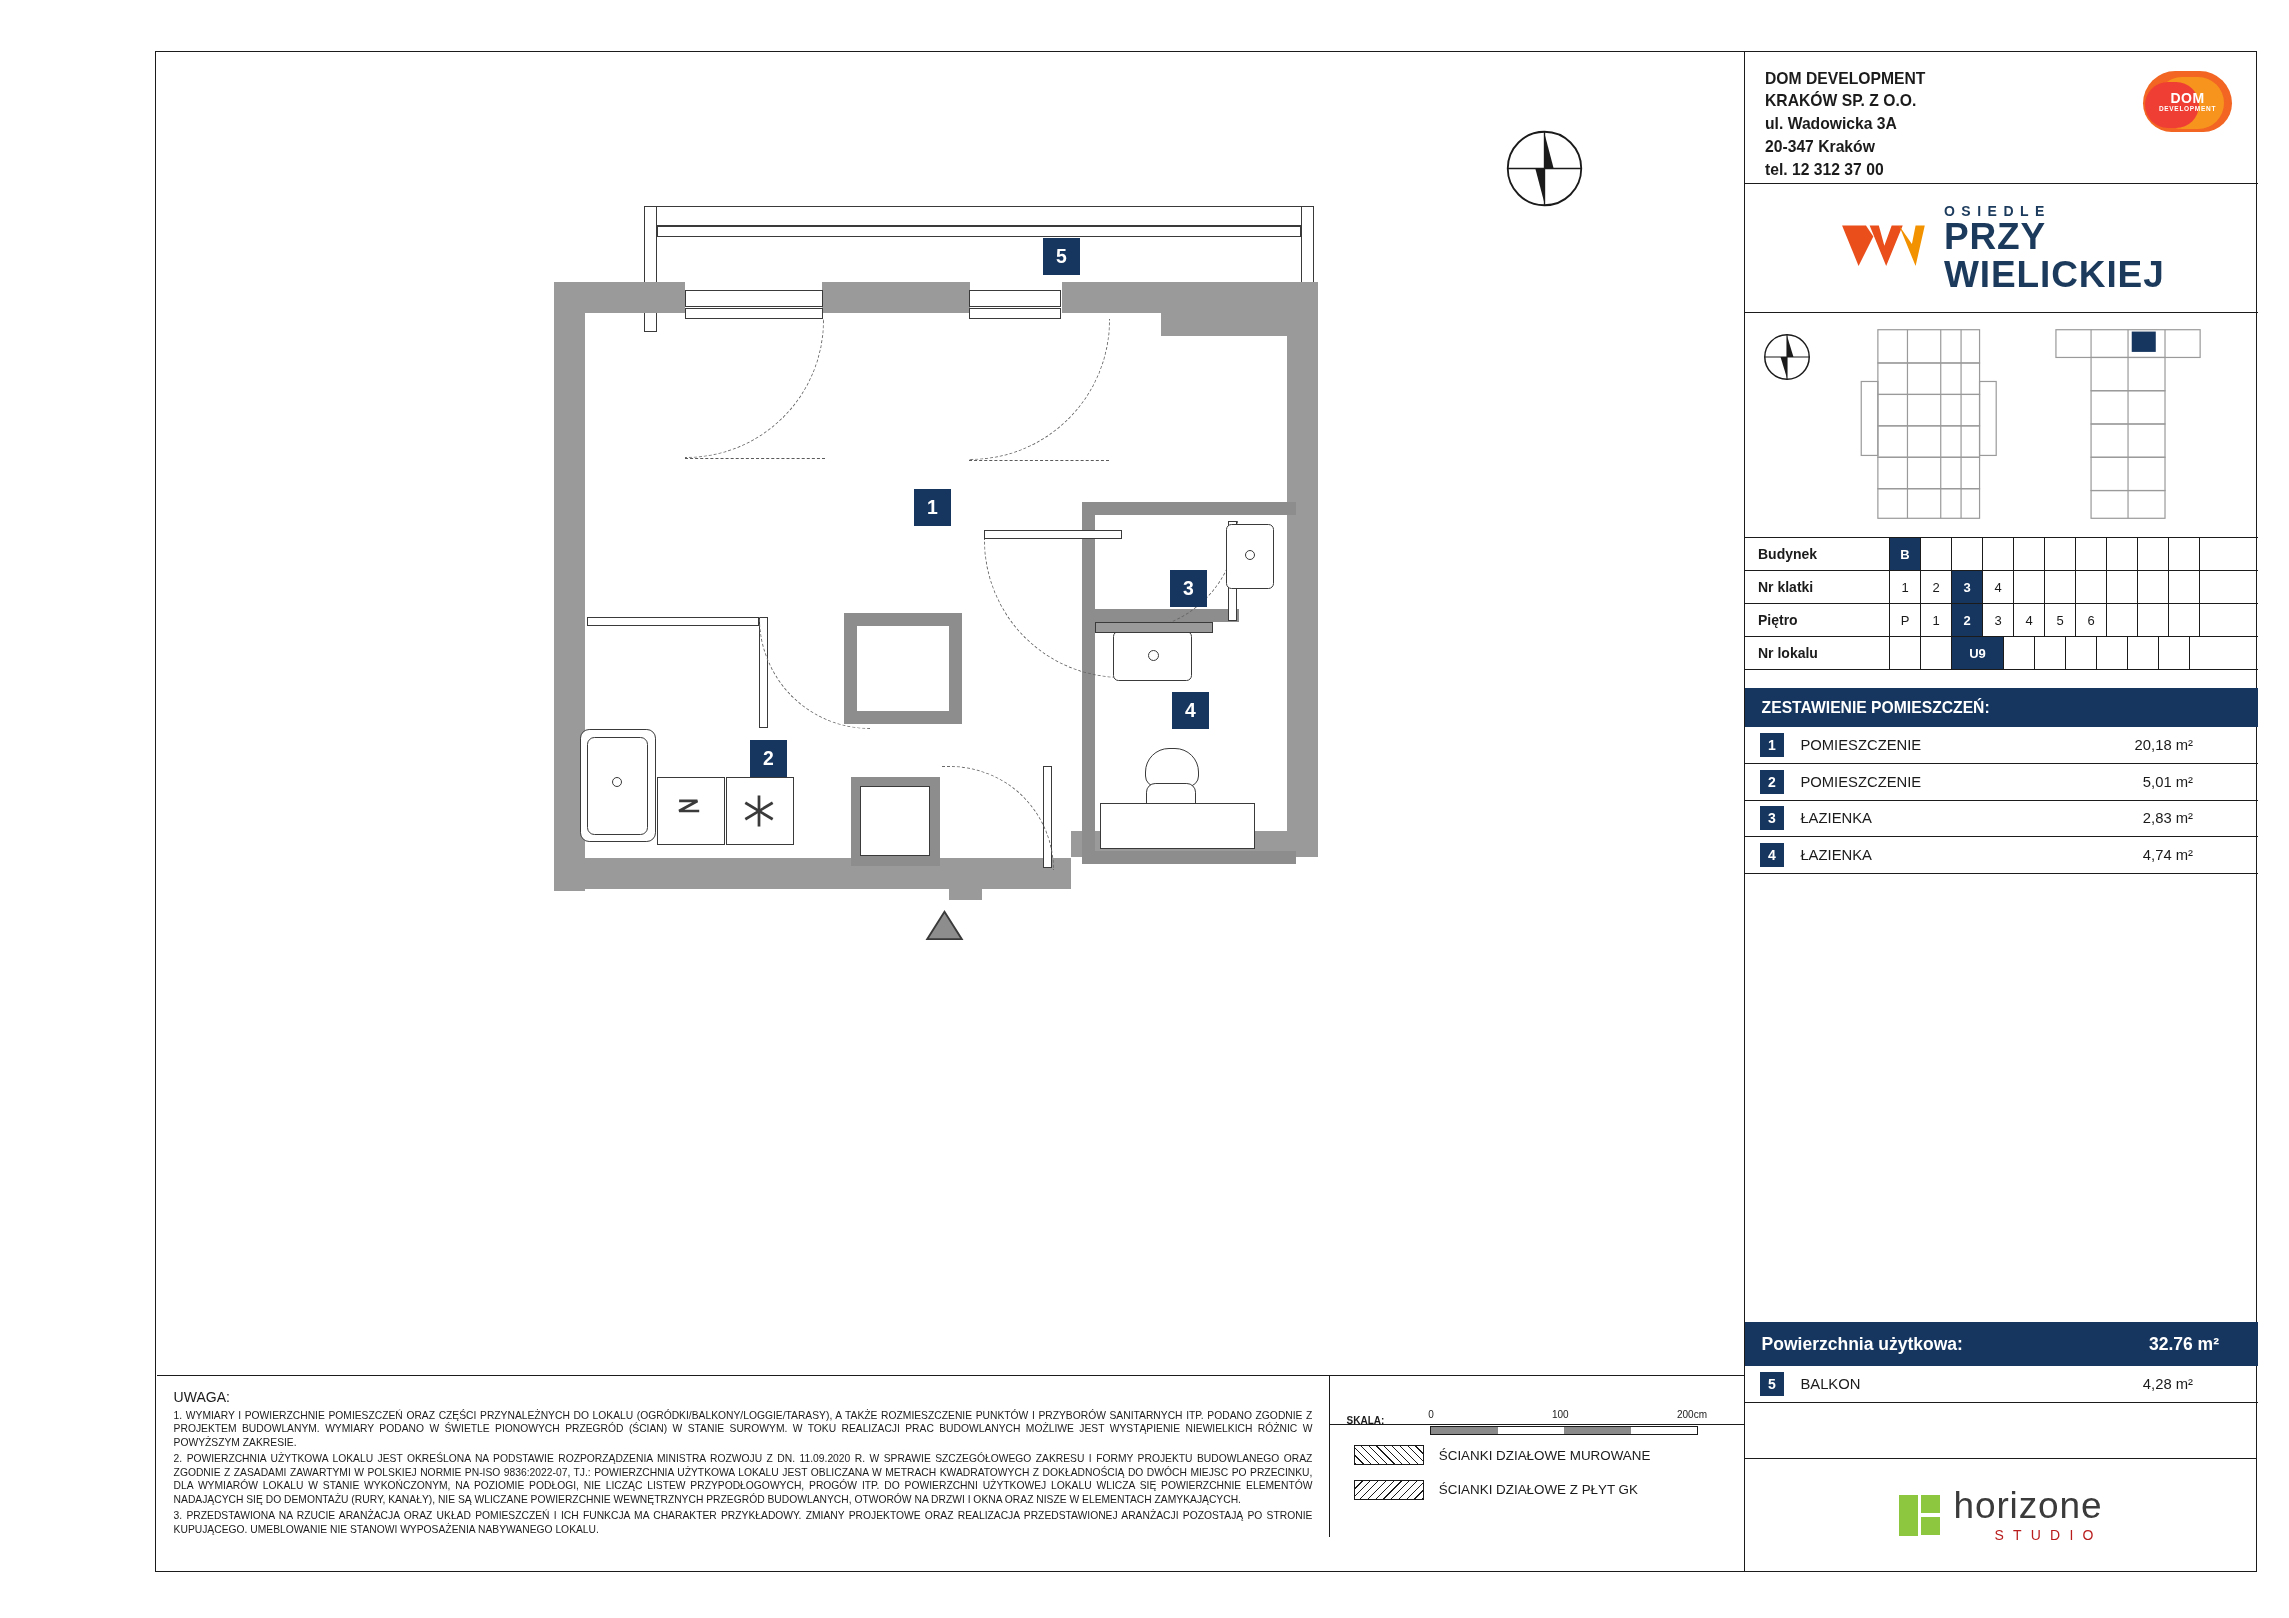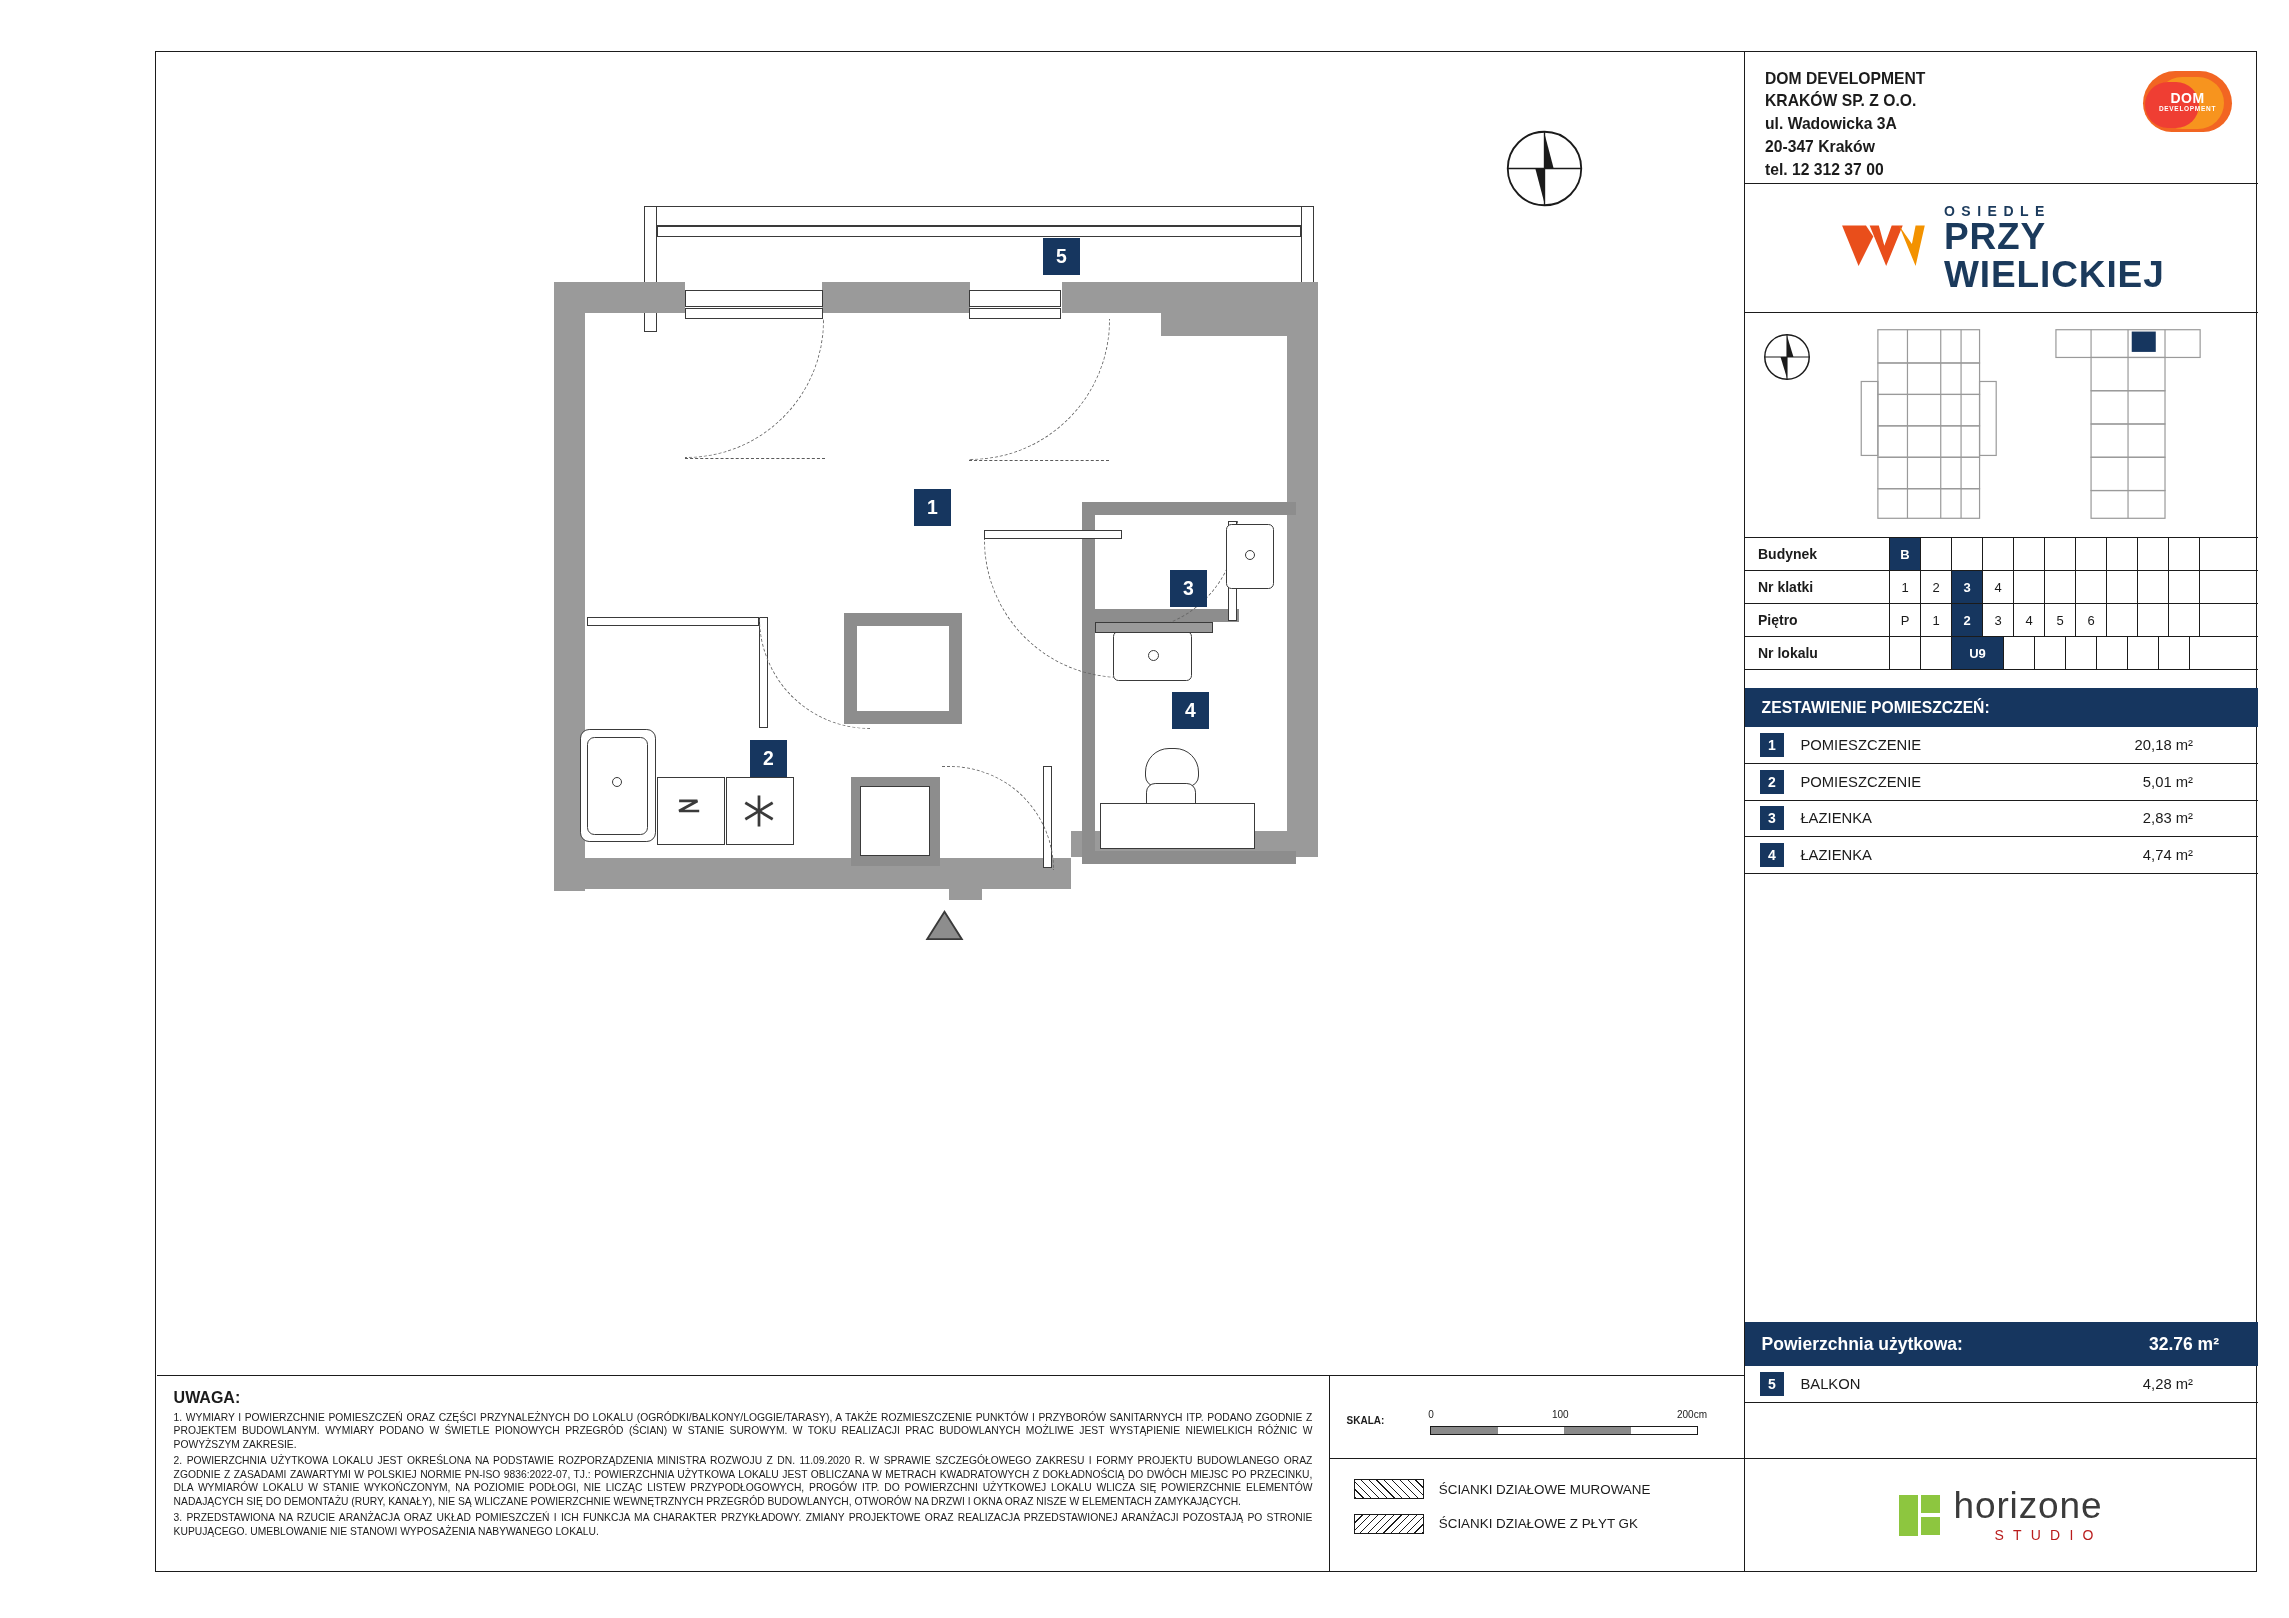--- a/index.html
+++ b/index.html
@@ -49,33 +49,33 @@
   .zn{width:24px;height:24px;background:#16365f;color:#fff;font-size:14px;font-weight:bold;display:flex;align-items:center;justify-content:center;margin-left:14.8px;}
   .zname{margin-left:16.6px;flex:1;}
   .zarea{margin-right:65px;}
 
   .pu-bar{position:absolute;left:0;width:513px;height:44px;background:#16365f;color:#fff;display:flex;align-items:center;font-size:17.5px;font-weight:bold;}
   .pu-bar .l{margin-left:16.6px;flex:1;}
   .pu-bar .r{margin-right:39px;}
 
   
   .notes{position:absolute;left:157px;top:1375px;width:1172px;height:196px;box-sizing:border-box;border-top:1.8px solid #1b1b1b;padding:13px 16.6px 0 16.6px;}
-  .notes h4{margin:0 0 3.7px 0;font-size:16px;font-weight:bold;}
+  .notes h4{margin:0 0 3.7px 0;font-size:14px;font-weight:normal;}
   .notes p{margin:0 0 2.8px 0;font-size:10.3px;line-height:1.32;text-align:justify;}
 
   .scalebox{position:absolute;left:1329px;top:1375px;width:415px;height:83px;box-sizing:border-box;border-top:1.8px solid #1b1b1b;border-left:1.8px solid #1b1b1b;}
   .scalebox .lab{position:absolute;left:16.6px;top:39px;font-size:10px;font-weight:bold;}
   .scale-graphic{position:absolute;left:100px;top:37px;width:277px;height:28px;}
   .sg-bar{position:absolute;top:13px;left:0;width:268px;height:9.2px;border:0.9px solid #1b1b1b;box-sizing:border-box;display:flex;}
   .sg-bar i{display:block;height:100%;}
   .sg-bar i.dark{background:#8a8a8a;}
   .sg-bar i.light{background:#ffffff;}
   .sg-t{position:absolute;top:-3.7px;font-size:10px;}
 
-  .legend{position:absolute;left:1329px;top:1458px;width:415px;height:113px;box-sizing:border-box;border-top:1.8px solid #1b1b1b;border-left:1.8px solid #1b1b1b;padding-top:20px;}
+  .legend{position:absolute;left:1329px;top:1424px;width:415px;height:113px;box-sizing:border-box;border-top:1.8px solid #1b1b1b;border-left:1.8px solid #1b1b1b;padding-top:20px;}
   .leg-row{display:flex;align-items:center;margin:0 0 14.8px 24px;font-size:13.4px;}
   .swatch{width:70px;height:20px;border:0.9px solid #1b1b1b;margin-right:14.8px;box-sizing:border-box;}
   .sw-a{background:repeating-linear-gradient(45deg,#1b1b1b 0 0.9px,#ffffff 0.9px 5.5px);}
   .sw-b{background:repeating-linear-gradient(-45deg,#1b1b1b 0 0.9px,#ffffff 0.9px 5.5px);}
 
   .horizone{position:absolute;left:1744px;top:1458px;width:513px;height:113px;box-sizing:border-box;border-left:1.8px solid #1b1b1b;border-top:1.8px solid #1b1b1b;display:flex;align-items:center;justify-content:center;gap:13px;}
   .hz-mark{width:41px;height:41px;position:relative;}
   .hz-mark .g1{position:absolute;left:0;top:0;width:18.5px;height:41px;background:#8dc63f;}
   .hz-mark .g2{position:absolute;left:22px;top:0;width:18.5px;height:18.5px;background:#8dc63f;}
   .hz-mark .g3{position:absolute;left:22px;top:22px;width:18.5px;height:18.5px;background:#8dc63f;}

